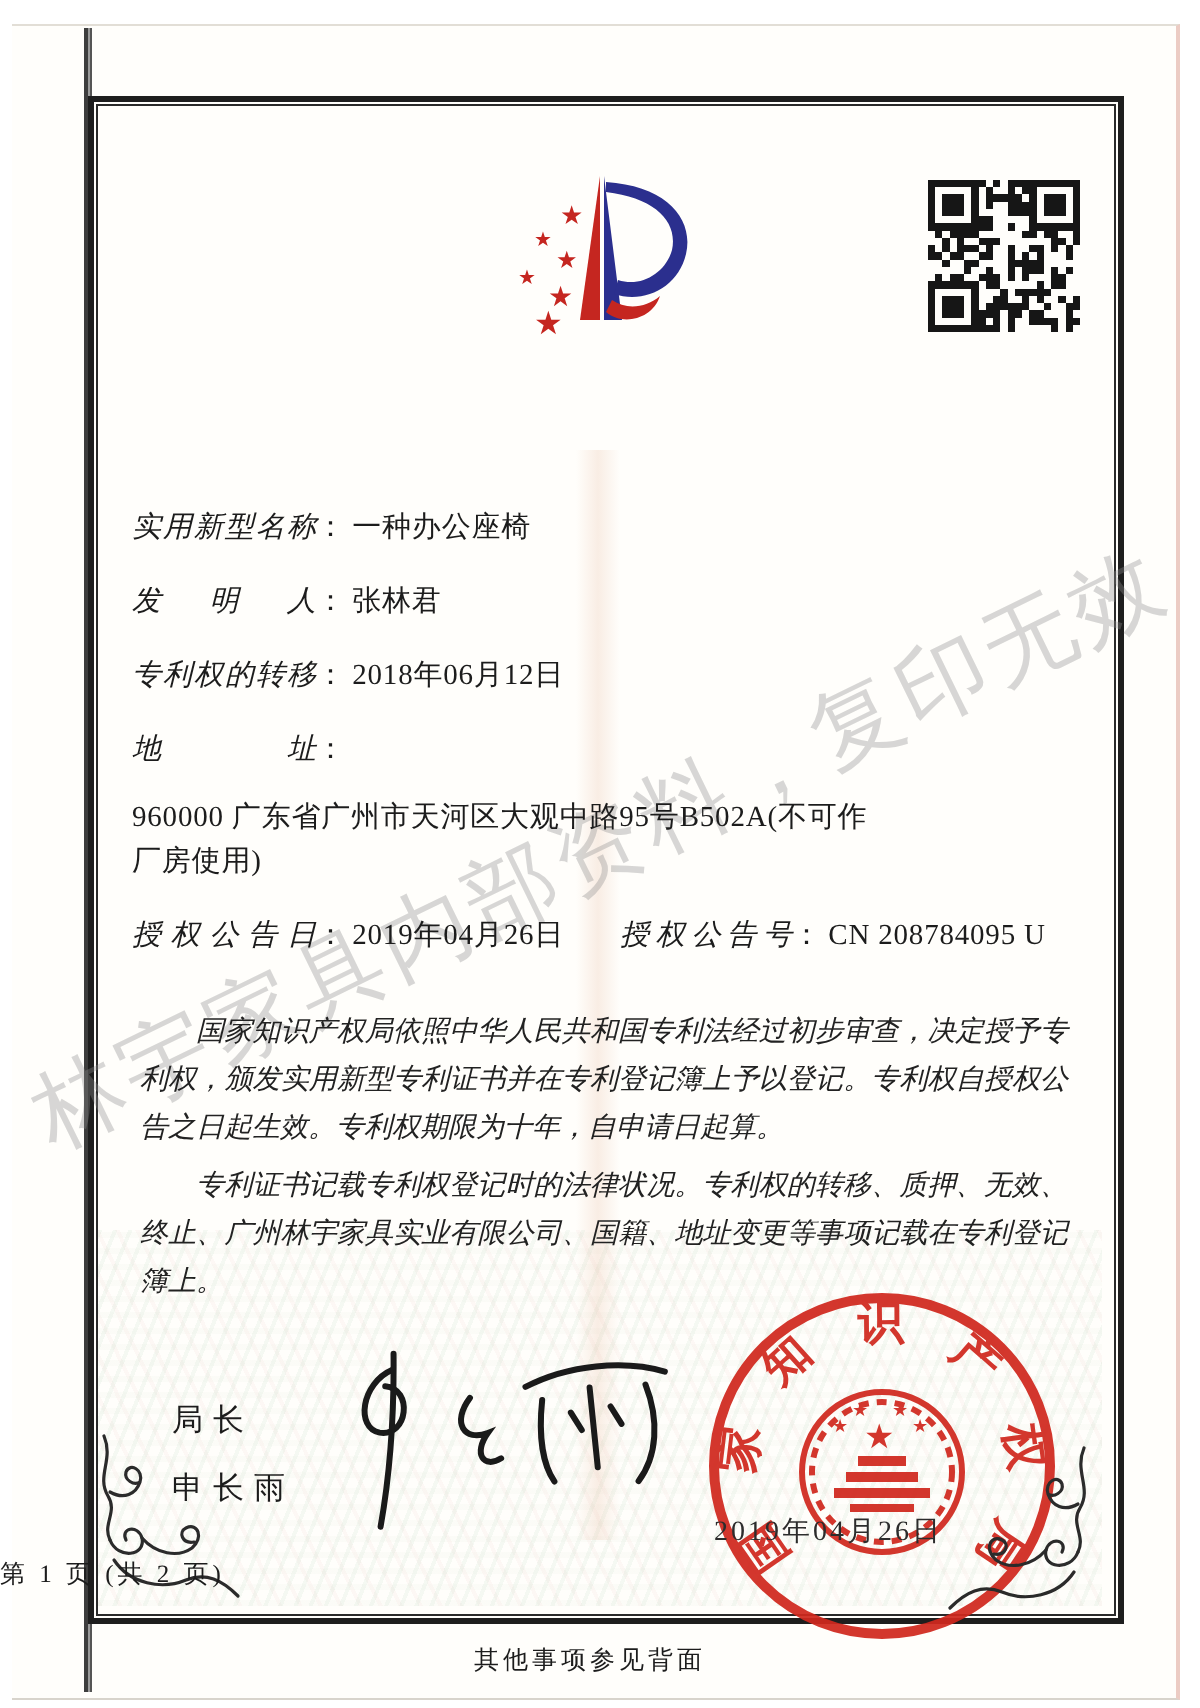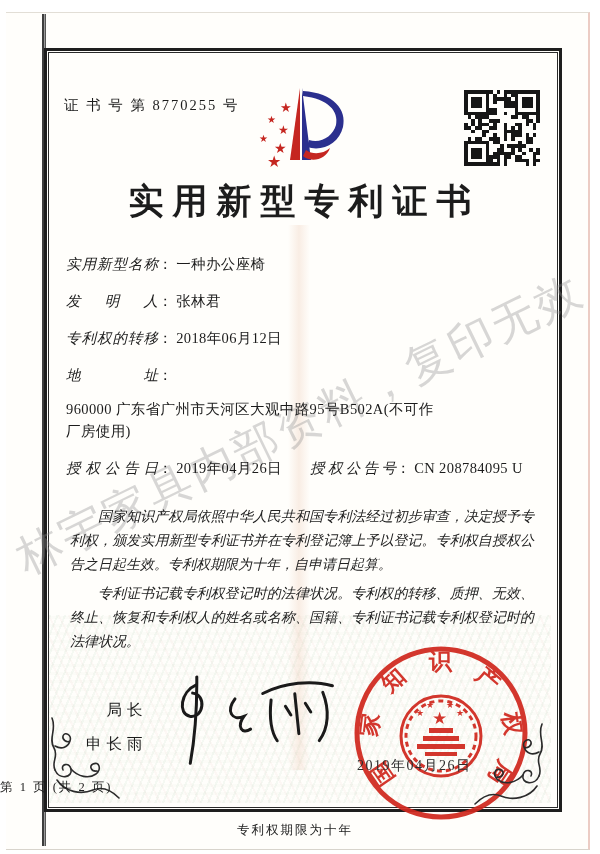--- a/index.html
+++ b/index.html
@@ -33,21 +33,21 @@
   .f-label{display:inline-block;width:92px;text-align:justify;text-align-last:justify;vertical-align:top;font-style:italic;}
   .f-colon{vertical-align:top;}
   .f-value{letter-spacing:.4px;vertical-align:top;margin-top:12px;}
   .f-value.wrap{display:inline-block;width:372px;}
   .grant-row{display:flex;}
   .grant-right{margin-left:28px;white-space:nowrap;}
   .grant-right .f-label{width:86px;}
   .paras{position:absolute;left:66px;top:501px;width:472px;font-size:14px;line-height:1.73;
          text-align:justify;font-style:italic;z-index:2;color:#222;}
   .paras p{margin:4px;text-indent:2em;}
-  .director{position:absolute;left:86px;top:700px;font-size:15.5px;letter-spacing:5px;z-index:2;text-align:right;}
+  .director{position:absolute;left:86px;top:700px;font-size:15.5px;letter-spacing:5px;z-index:2;}
   .director div{margin-bottom:13px;}
   .sig{position:absolute;left:168px;top:668px;z-index:3;}
   .seal{position:absolute;left:352px;top:644px;z-index:2;opacity:.93;}
   .seal-date{position:absolute;left:357px;top:757px;font-size:14px;letter-spacing:1.5px;color:#2c2c2c;z-index:4;}
   .ornament{position:absolute;z-index:2;}
   .orn-left{left:47px;top:716px;}
   .orn-right{left:473px;top:722px;transform:scaleX(-1);}
   .page-num{position:absolute;left:0;right:20px;top:779px;text-align:left;font-size:12.5px;
             letter-spacing:2px;z-index:4;}
   .footer-note{position:absolute;left:0;right:10px;top:822px;text-align:center;font-size:12.5px;
@@ -61,21 +61,20 @@
   <div class="left-edge"></div>
   <div class="texture"></div>
   <div class="crease"></div>
 
   <div class="watermark">林宇家具内部资料，复印无效</div>
 
   <div class="frame">
     <div class="frame-inner"></div>
   </div>
 
-  <div class="cert-no">证 书 号 第 8770255 号</div>
 
   <svg class="logo" width="135" height="92" viewBox="0 0 135 92">
     <g fill="#c52620" font-family="serif">
       <text x="46" y="30" font-size="13">★</text>
       <text x="33" y="41" font-size="10">★</text>
       <text x="44" y="52" font-size="12">★</text>
       <text x="25" y="60" font-size="10">★</text>
       <text x="40" y="71" font-size="14">★</text>
       <text x="33" y="85" font-size="16">★</text>
     </g>
@@ -319,21 +318,20 @@
       <rect x="5" y="20" width="1" height="1" fill="#161616"></rect>
       <rect x="6" y="20" width="1" height="1" fill="#161616"></rect>
       <rect x="7" y="20" width="1" height="1" fill="#161616"></rect>
       <rect x="8" y="20" width="1" height="1" fill="#161616"></rect>
       <rect x="9" y="20" width="1" height="1" fill="#161616"></rect>
       <rect x="11" y="20" width="1" height="1" fill="#161616"></rect>
       <rect x="17" y="20" width="1" height="1" fill="#161616"></rect>
       <rect x="19" y="20" width="1" height="1" fill="#161616"></rect>
     </svg>
 
-  <div class="title">实用新型专利证书</div>
 
   <div class="fields">
     <div class="f-row">
       <span class="f-label">实用新型名称</span><span class="f-colon">：</span>
       <span class="f-value">一种办公座椅</span>
     </div>
     <div class="f-row">
       <span class="f-label">发明人</span><span class="f-colon">：</span>
       <span class="f-value">张林君</span>
     </div>
@@ -352,21 +350,21 @@
       </span>
       <span class="grant-right">
         <span class="f-label">授权公告号</span><span class="f-colon">：</span>
         <span class="f-value">CN 208784095 U</span>
       </span>
     </div>
   </div>
 
   <div class="paras">
     <p>国家知识产权局依照中华人民共和国专利法经过初步审查，决定授予专利权，颁发实用新型专利证书并在专利登记簿上予以登记。专利权自授权公告之日起生效。专利权期限为十年，自申请日起算。</p>
-    <p>专利证书记载专利权登记时的法律状况。专利权的转移、质押、无效、终止、恢复和专利权人的姓名或名称、国籍、专利证书记载专利权登记时的法律状况。</p>
+    <p>专利证书记载专利权登记时的法律状况。专利权的转移、质押、无效、终止、广州林宇家具实业有限公司、国籍、地址变更等事项记载在专利登记簿上。</p>
   </div>
 
   <div class="director">
     <div>局长</div>
     <div>申长雨</div>
   </div>
 
   <svg class="sig" width="175" height="105" viewBox="0 0 175 105">
     <g stroke="#1a1a1a" stroke-width="3" fill="none" stroke-linecap="round" transform="rotate(-3 85 50)">
       <path d="M30,14 C14,20 10,42 22,45 C36,48 40,24 26,22"></path>
@@ -417,14 +415,14 @@
     <g stroke="#2b2b2b" fill="none" stroke-width="1.6" stroke-linecap="round">
       <path d="M5,2 C10,14 1,22 7,32 C12,40 4,46 8,54"></path>
       <path d="M8,30 C15,34 21,31 23,25 C25,19 18,15 16,20 C15,24 20,27 23,25"></path>
       <path d="M8,54 C12,64 26,62 24,53 C22,46 13,48 16,54"></path>
       <path d="M10,64 C18,76 34,79 46,74 C56,70 64,74 72,82"></path>
       <path d="M24,53 C31,61 42,63 49,58 C55,53 52,45 46,48 C42,50 44,56 50,55"></path>
     </g>
   </svg>
 
   <div class="page-num">第 1 页 (共 2 页)</div>
-  <div class="footer-note">专利权期限为十年</div>
+  <div class="footer-note">其他事项参见背面</div>
 </div>
 
 </body></html>

